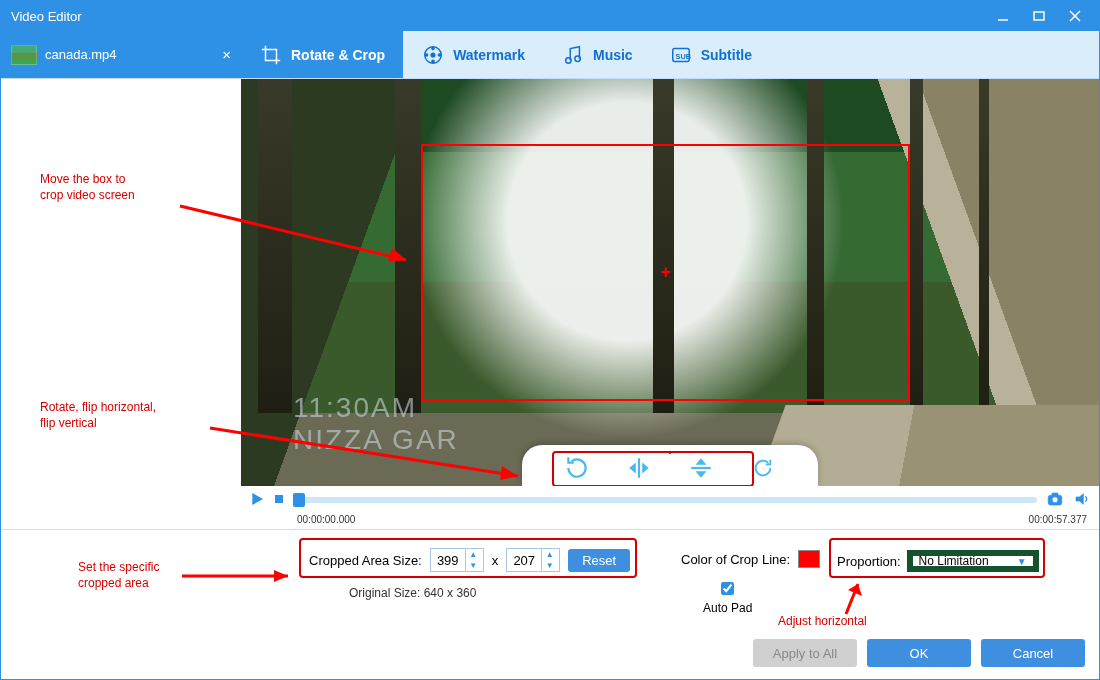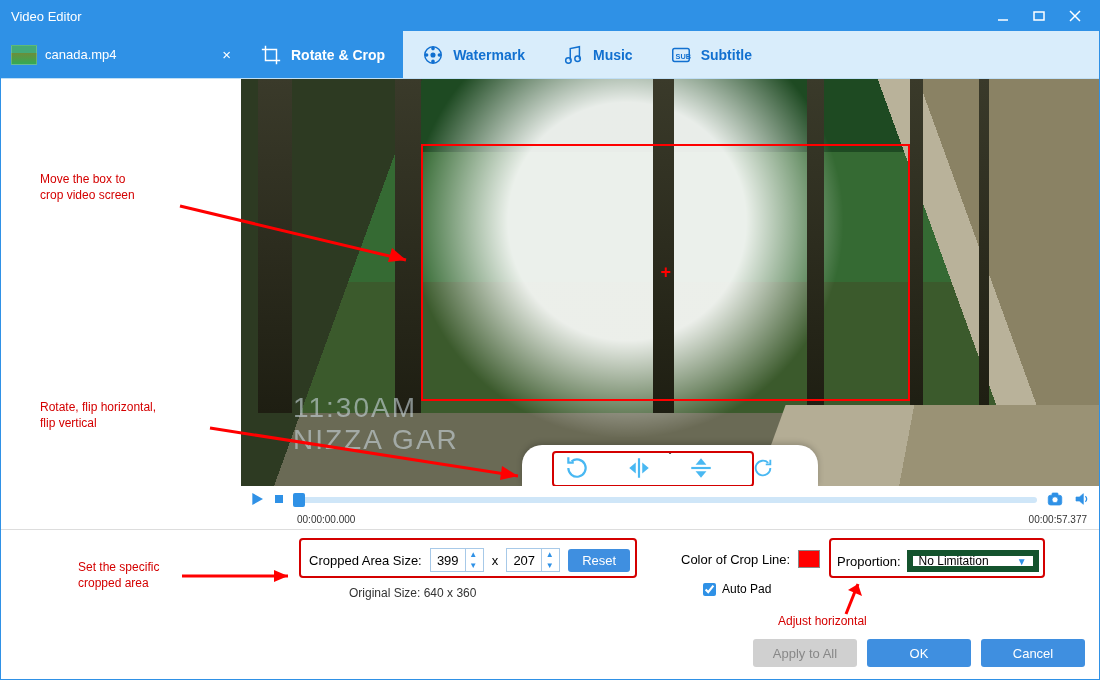--- a/index.html
+++ b/index.html
@@ -103,21 +103,21 @@
     font-size: 13px;
   }
   .hl-box { position:absolute; border: 2px solid #d40000; border-radius: 4px; pointer-events:none;}
   .orig-size { position:absolute; left: 348px; top: 56px; font-size: 12px; color: #333;}
   .crop-line-row { position:absolute; left: 680px; top: 20px; display:flex; align-items:center; gap:8px;}
   .color-sw { width: 22px; height: 18px; border: 1px solid #888;}
   .prop-row { position:absolute; left: 836px; top: 20px; display:flex; align-items:center; gap:6px;}
   .select { width: 132px; height: 22px; border: 6px solid #14532d; display:flex; align-items:center;
     padding: 0 6px; font-size: 12px; justify-content: space-between;}
   .select .chev { color:#2f91e6; font-size:10px;}
-  .autopad-row { position:absolute; left: 702px; top: 52px; display:flex; align-items:center; gap:6px; font-size:12px;}
+  .autopad-row { position:absolute; left: 702px; top: 52px; display:flex; align-items:center; gap:6px; font-size:12px;flex-direction:column;}
   .autopad-row input { accent-color: #2f91e6; }
   .btn-row { position:absolute; right: 14px; bottom: 12px; display:flex; gap:10px;}
   .btn-large { width: 104px; height: 28px; display:flex; align-items:center; justify-content:center;
     border-radius:3px; font-size:13px;}
   .btn-primary { background:#3f8fe0; color:#fff;}
   .btn-disabled { background:#d0d0d0; color:#888;}
   .anno { position: absolute; color: #d40000; font-size: 12px; line-height: 1.3; pointer-events:none; z-index: 50;}
   .arrow { position: absolute; pointer-events: none; z-index: 49;}
   .arrow line, .arrow path { stroke: #ff0000; stroke-width: 3; fill: none;}
   .arrow polygon { fill: #ff0000; }

